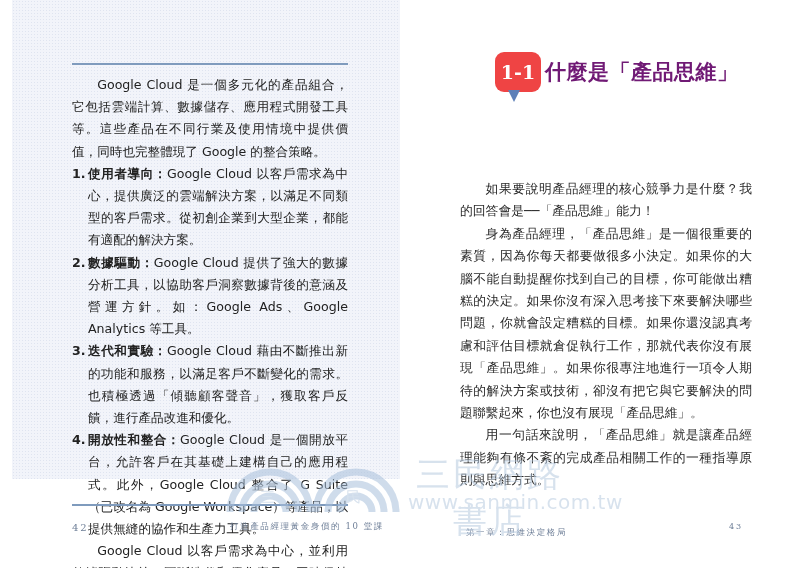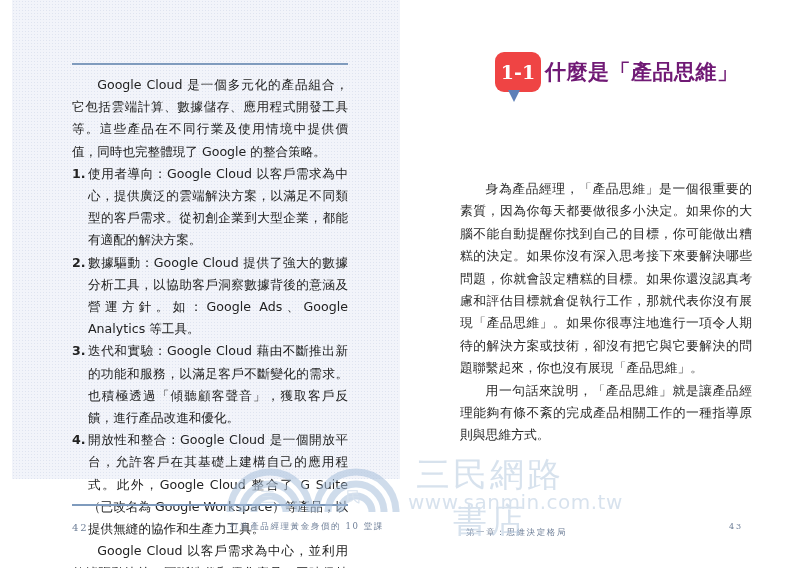--- a/index.html
+++ b/index.html
@@ -24,21 +24,21 @@
     }
     .left-text {
       position: absolute; left: 60px; top: 74px; width: 276px;
       font-size: 12.6px; line-height: 22.2px; color: #222;
       font-family: "DejaVu Sans", sans-serif;
     }
     .left-text p { margin: 0; text-align: justify; }
     .indent { text-indent: 2em; }
     .list-item { position: relative; padding-left: 16px; margin: 0; text-align: justify; }
     .list-num { position: absolute; left: 0; top: 0; font-weight: bold; }
-    .list-head { font-weight: normal; }
+    .list-head { font-weight: bold; }
     .footer-left-num {
       position: absolute; left: 60px; top: 522px; font-size: 10px; letter-spacing: 2px; color: #6c7d96;
     }
     .footer-left-title {
       position: absolute; left: 218px; top: 521px; font-size: 8.5px; letter-spacing: 1.6px; color: #6c7d96;
     }
     .footer-right-title {
       position: absolute; left: 466px; top: 521px; font-size: 8.5px; letter-spacing: 1.6px; color: #6c7d96; margin-top: 6px;
     }
     .footer-right-num {
@@ -117,20 +117,21 @@
   <div class="footer-left-title">打造產品經理黃金身價的 10 堂課</div>
 </div>
 
 <div class="page-right"></div>
 
 <div class="badge">1-1</div>
 <div class="badge-tail"></div>
 <div class="section-title">什麼是「產品思維」</div>
 
 <div class="right-text">
+  <p class="indent">如果要說明產品經理的核心競爭力是什麼？我的回答會是──「產品思維」能力！</p>
   <p class="indent">身為產品經理，「產品思維」是一個很重要的素質，因為你每天都要做很多小決定。如果你的大腦不能自動提醒你找到自己的目標，你可能做出糟糕的決定。如果你沒有深入思考接下來要解決哪些問題，你就會設定糟糕的目標。如果你還沒認真考慮和評估目標就倉促執行工作，那就代表你沒有展現「產品思維」。如果你很專注地進行一項令人期待的解決方案或技術，卻沒有把它與它要解決的問題聯繫起來，你也沒有展現「產品思維」。</p>
   <p class="indent">用一句話來說明，「產品思維」就是讓產品經理能夠有條不紊的完成產品相關工作的一種指導原則與思維方式。</p>
 </div>
 
 <div class="footer-right-title">第一章：思維決定格局</div>
 <div class="footer-right-num">43</div>
 
 <div class="watermark">
   <svg class="wm-arcs" width="180" height="60" viewBox="0 0 180 60">
     <g fill="none" stroke="#a9c1dc" stroke-width="7">

